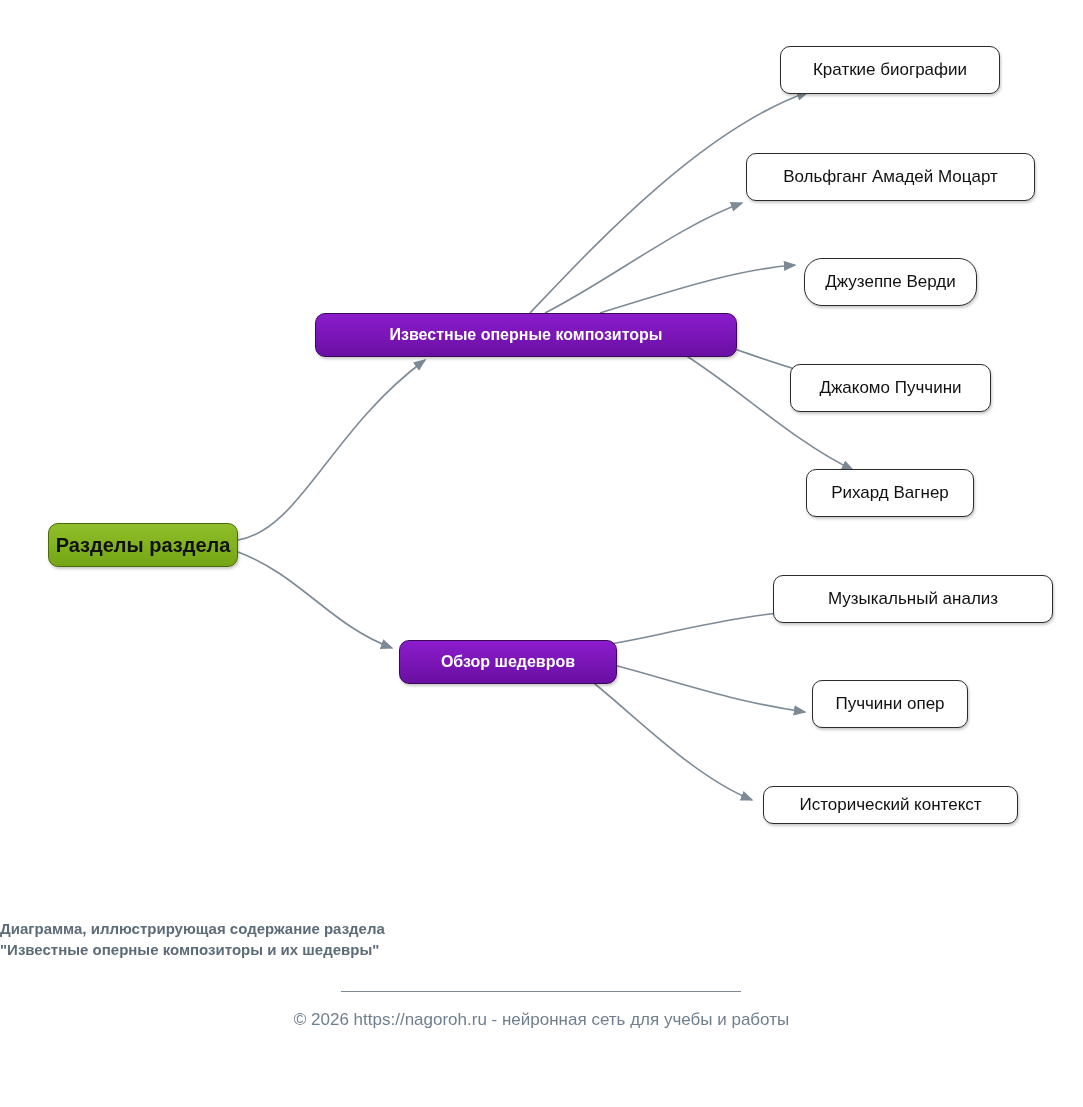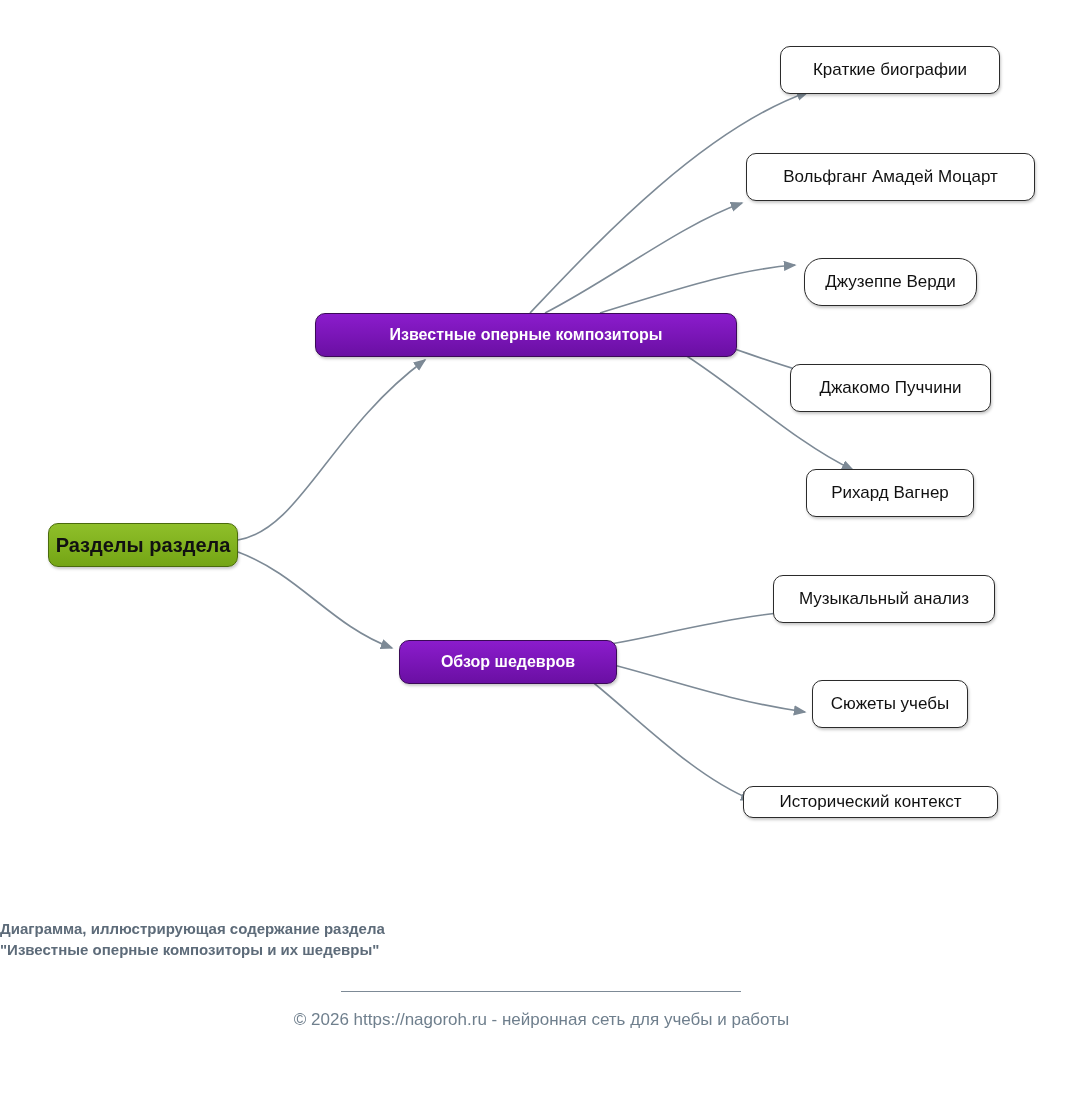--- a/index.html
+++ b/index.html
@@ -134,27 +134,27 @@
       </div>
       <div class="node leaf" style="left: 804px; top: 258px; width: 173px; height: 48px; border-radius: 18px;">
         <span>Джузеппе Верди</span>
       </div>
       <div class="node leaf" style="left: 790px; top: 364px; width: 201px; height: 48px;">
         <span>Джакомо Пуччини</span>
       </div>
       <div class="node leaf" style="left: 806px; top: 469px; width: 168px; height: 48px;">
         <span>Рихард Вагнер</span>
       </div>
-      <div class="node leaf" style="left: 773px; top: 575px; width: 222px; height: 48px;">
+      <div class="node leaf" style="left: 773px; top: 575px; width: 280px; height: 48px;">
         <span>Музыкальный анализ</span>
       </div>
       <div class="node leaf" style="left: 812px; top: 680px; width: 156px; height: 48px;">
-        <span>Сюжеты учебы</span>
+        <span>Пуччини опер</span>
       </div>
-      <div class="node leaf" style="left: 743px; top: 786px; width: 255px; height: 32px;">
+      <div class="node leaf" style="left: 763px; top: 786px; width: 255px; height: 38px;">
         <span>Исторический контекст</span>
       </div>
     </div>
 
   <div class="caption" style="top:918px;">Диаграмма, иллюстрирующая содержание раздела</div>
   <div class="caption" style="top:939px;">"Известные оперные композиторы и их шедевры"</div>
   <div class="caption-rule"></div>
 
   <div class="footer">© 2026 https://nagoroh.ru - нейронная сеть для учебы и работы</div>
 </div>

